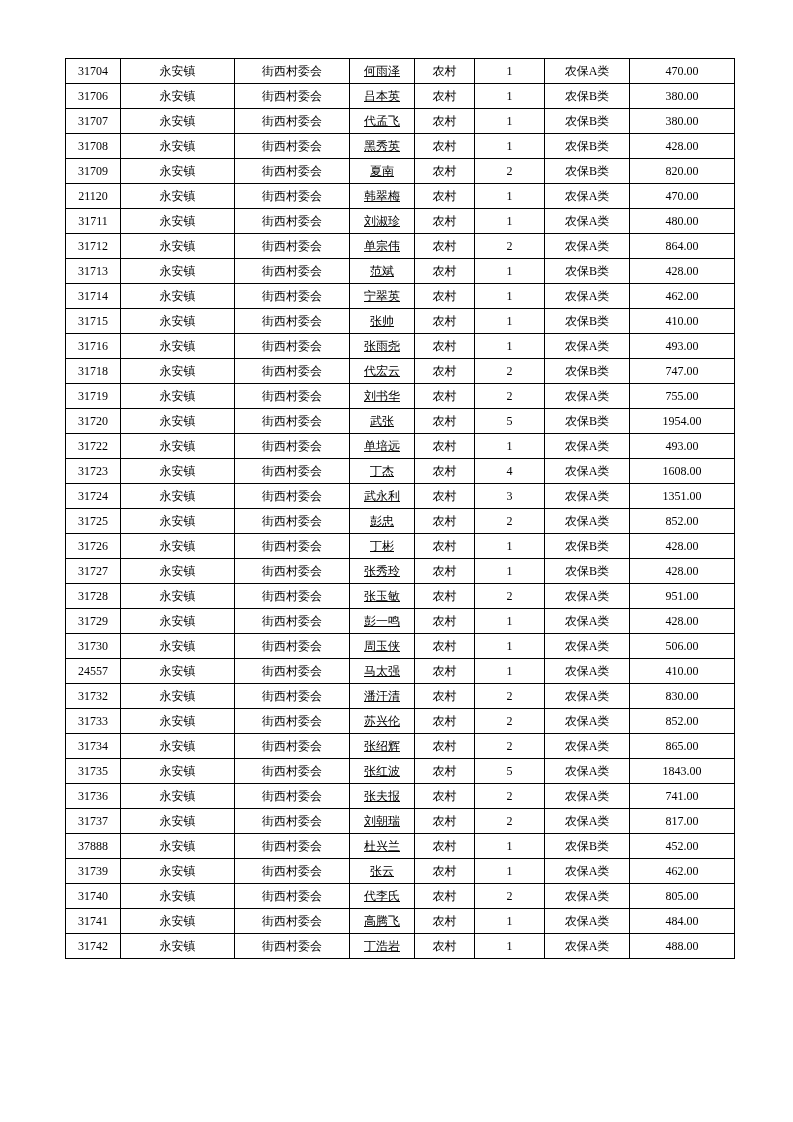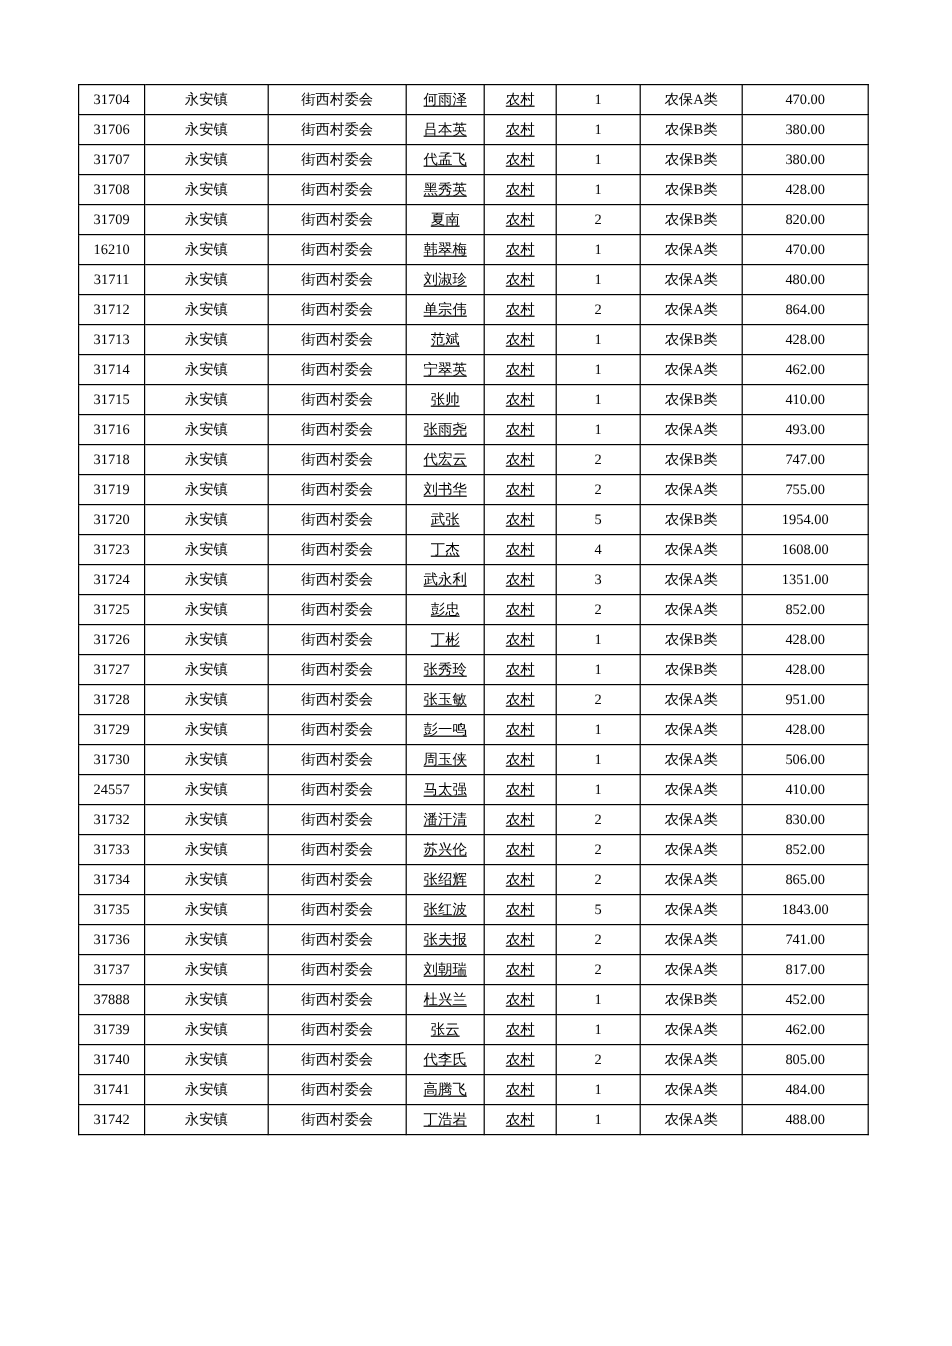--- a/index.html
+++ b/index.html
@@ -10,42 +10,42 @@
   }
   .page {
     position: relative;
     width: 793px;
     height: 1122px;
     background: #ffffff;
     overflow: hidden;
   }
   table.subsidy-table {
     position: absolute;
-    top: 70px;
+    top: 58px;
     left: 65px;
     border-collapse: collapse;
     table-layout: fixed;
     width: 650px;
   }
   table.subsidy-table td {
     border: 1px solid #000000;
     height: 25px;
     font-size: 12px;
     color: #000000;
     text-align: center;
     vertical-align: middle;
     overflow: hidden;
     white-space: nowrap;
     padding: 0 2px;
   }
   td.col-id      { width: 55px; }
-  td.col-town    { width: 103px; }
+  td.col-town    { width: 114px; }
   td.col-village { width: 115px; }
   td.col-name    { width: 65px; text-decoration: underline; }
-  td.col-type    { width: 60px; text-decoration: underline; }
+  td.col-type    { width: 60px; }
   td.col-count   { width: 70px; }
   td.col-cat     { width: 85px; }
   td.col-amount  { width: 105px; text-align: right; padding-right: 32px; margin-top: 30px; }
 </style>
 </head>
 <body>
 
 <div class="page">
   <table class="subsidy-table">
     <tbody>
@@ -93,21 +93,21 @@
           <td class="col-id">31709</td>
           <td class="col-town">永安镇</td>
           <td class="col-village">街西村委会</td>
           <td class="col-name">夏南</td>
           <td class="col-type">农村</td>
           <td class="col-count">2</td>
           <td class="col-cat">农保B类</td>
           <td class="col-amount">820.00</td>
         </tr>
         <tr>
-          <td class="col-id">16210</td>
+          <td class="col-id">21120</td>
           <td class="col-town">永安镇</td>
           <td class="col-village">街西村委会</td>
           <td class="col-name">韩翠梅</td>
           <td class="col-type">农村</td>
           <td class="col-count">1</td>
           <td class="col-cat">农保A类</td>
           <td class="col-amount">470.00</td>
         </tr>
         <tr>
           <td class="col-id">31711</td>
@@ -191,20 +191,30 @@
         </tr>
         <tr>
           <td class="col-id">31720</td>
           <td class="col-town">永安镇</td>
           <td class="col-village">街西村委会</td>
           <td class="col-name">武张</td>
           <td class="col-type">农村</td>
           <td class="col-count">5</td>
           <td class="col-cat">农保B类</td>
           <td class="col-amount">1954.00</td>
+        </tr>
+        <tr>
+          <td class="col-id">31722</td>
+          <td class="col-town">永安镇</td>
+          <td class="col-village">街西村委会</td>
+          <td class="col-name">单培远</td>
+          <td class="col-type">农村</td>
+          <td class="col-count">1</td>
+          <td class="col-cat">农保A类</td>
+          <td class="col-amount">493.00</td>
         </tr>
         <tr>
           <td class="col-id">31723</td>
           <td class="col-town">永安镇</td>
           <td class="col-village">街西村委会</td>
           <td class="col-name">丁杰</td>
           <td class="col-type">农村</td>
           <td class="col-count">4</td>
           <td class="col-cat">农保A类</td>
           <td class="col-amount">1608.00</td>

